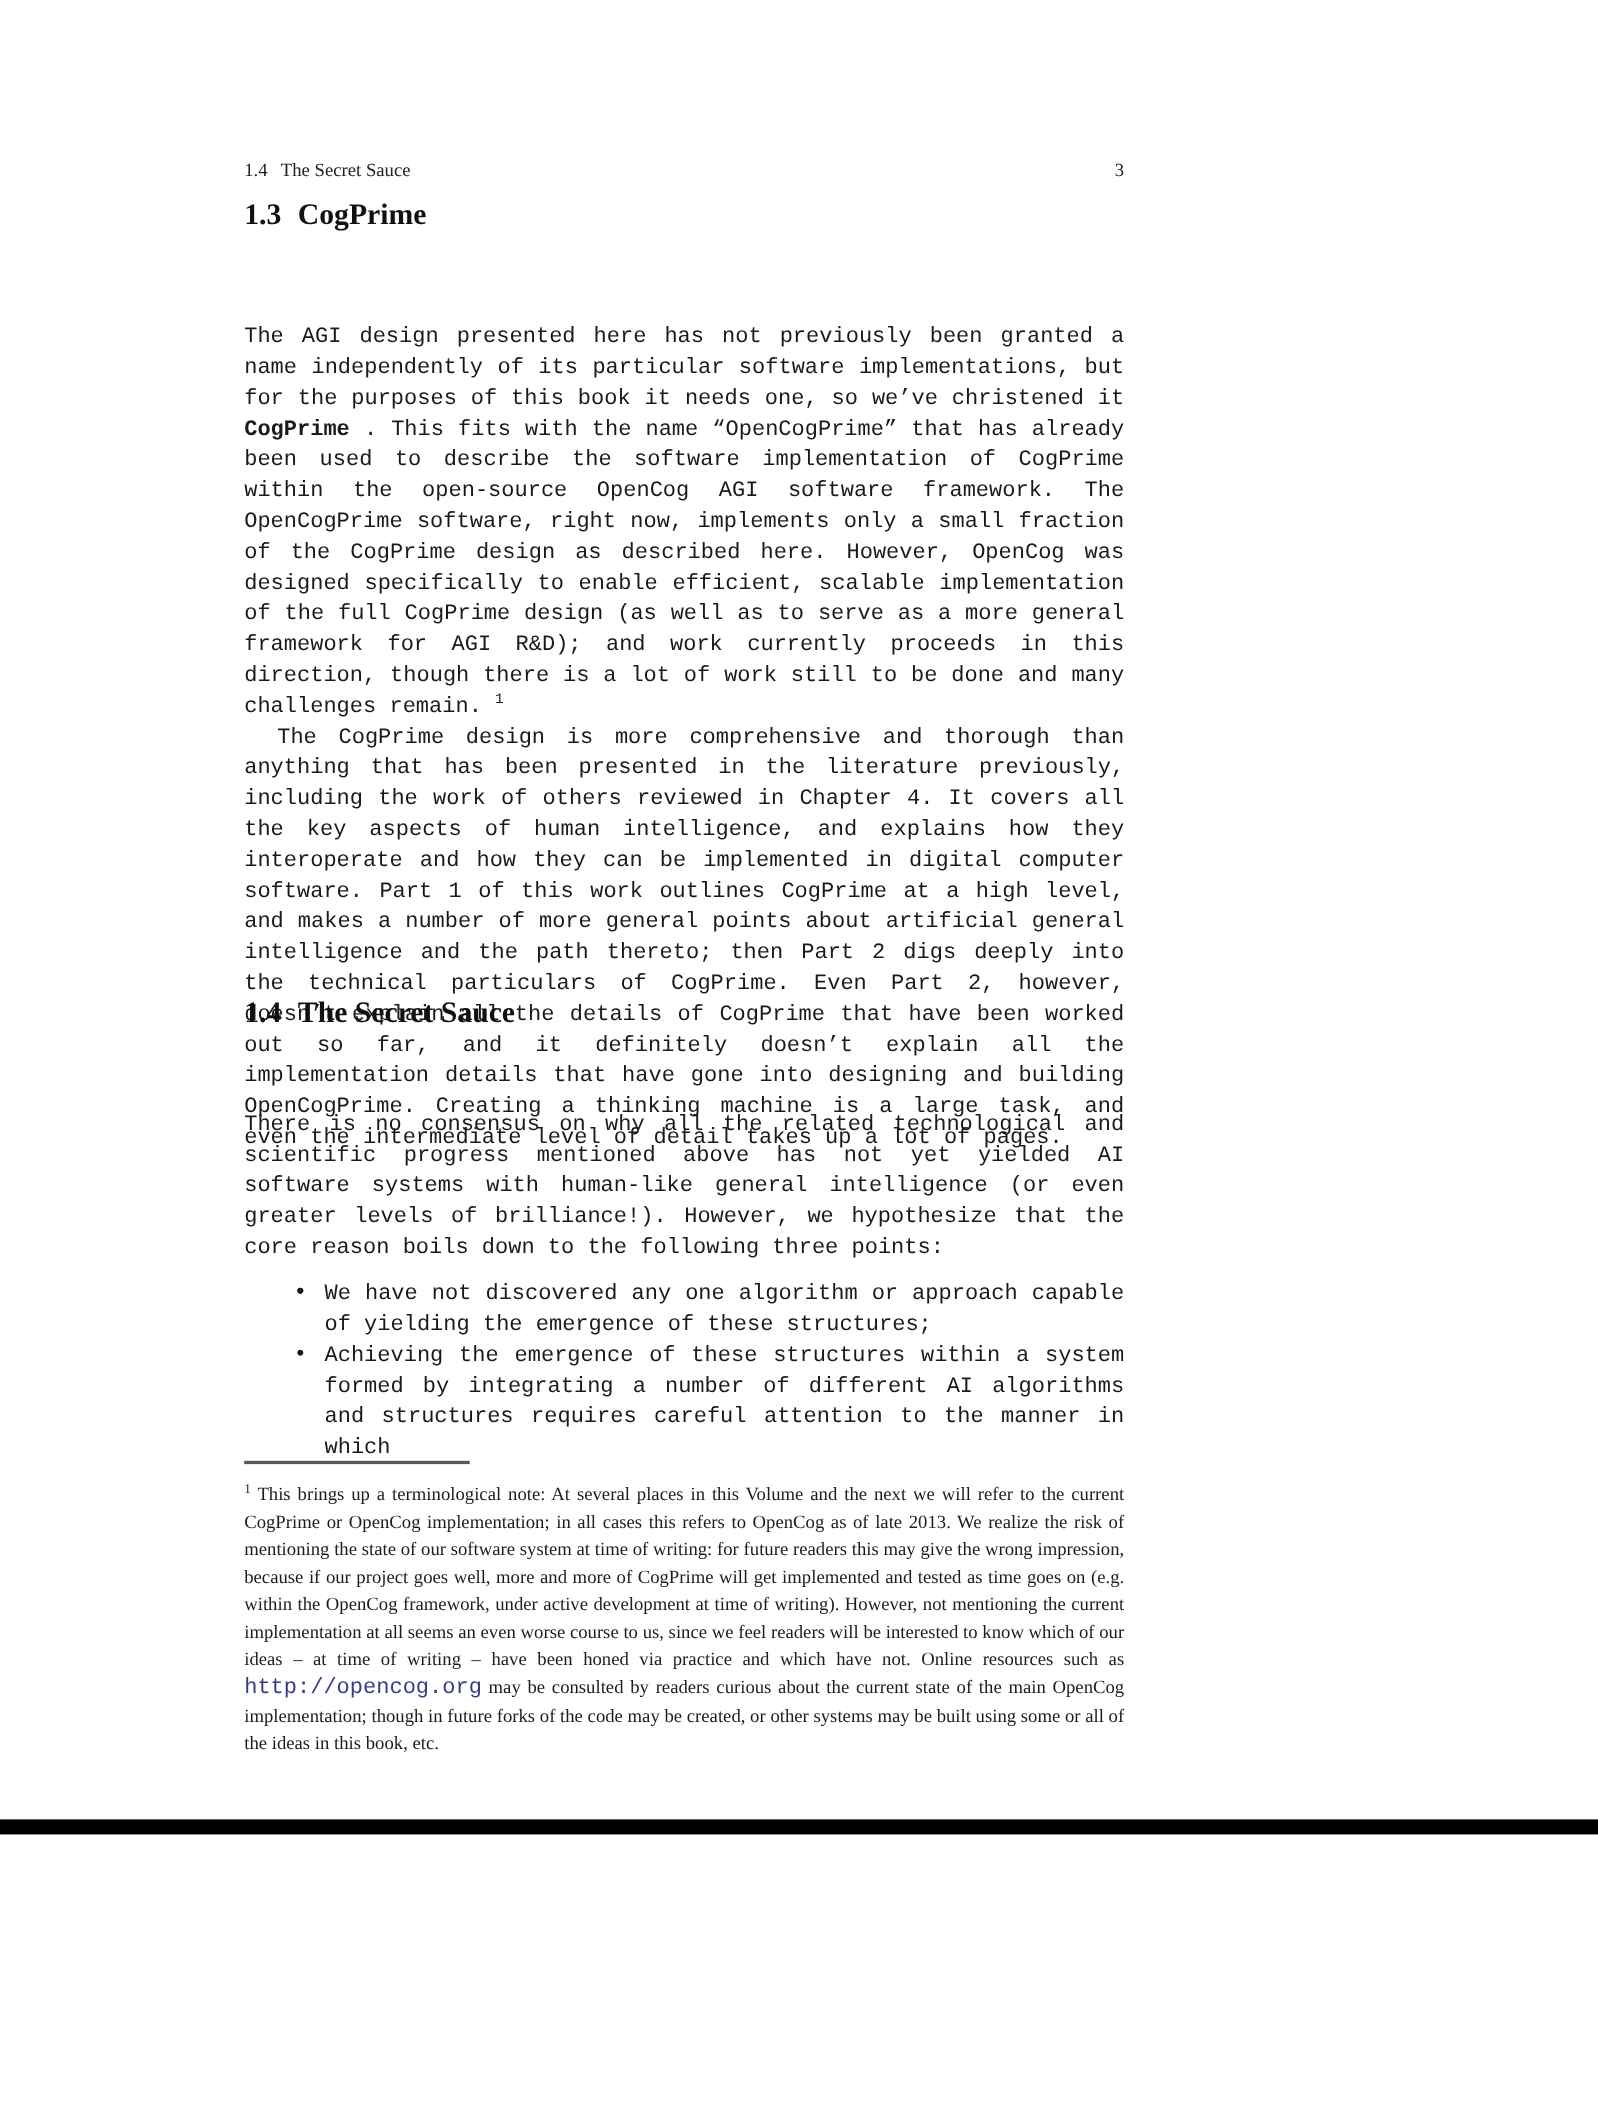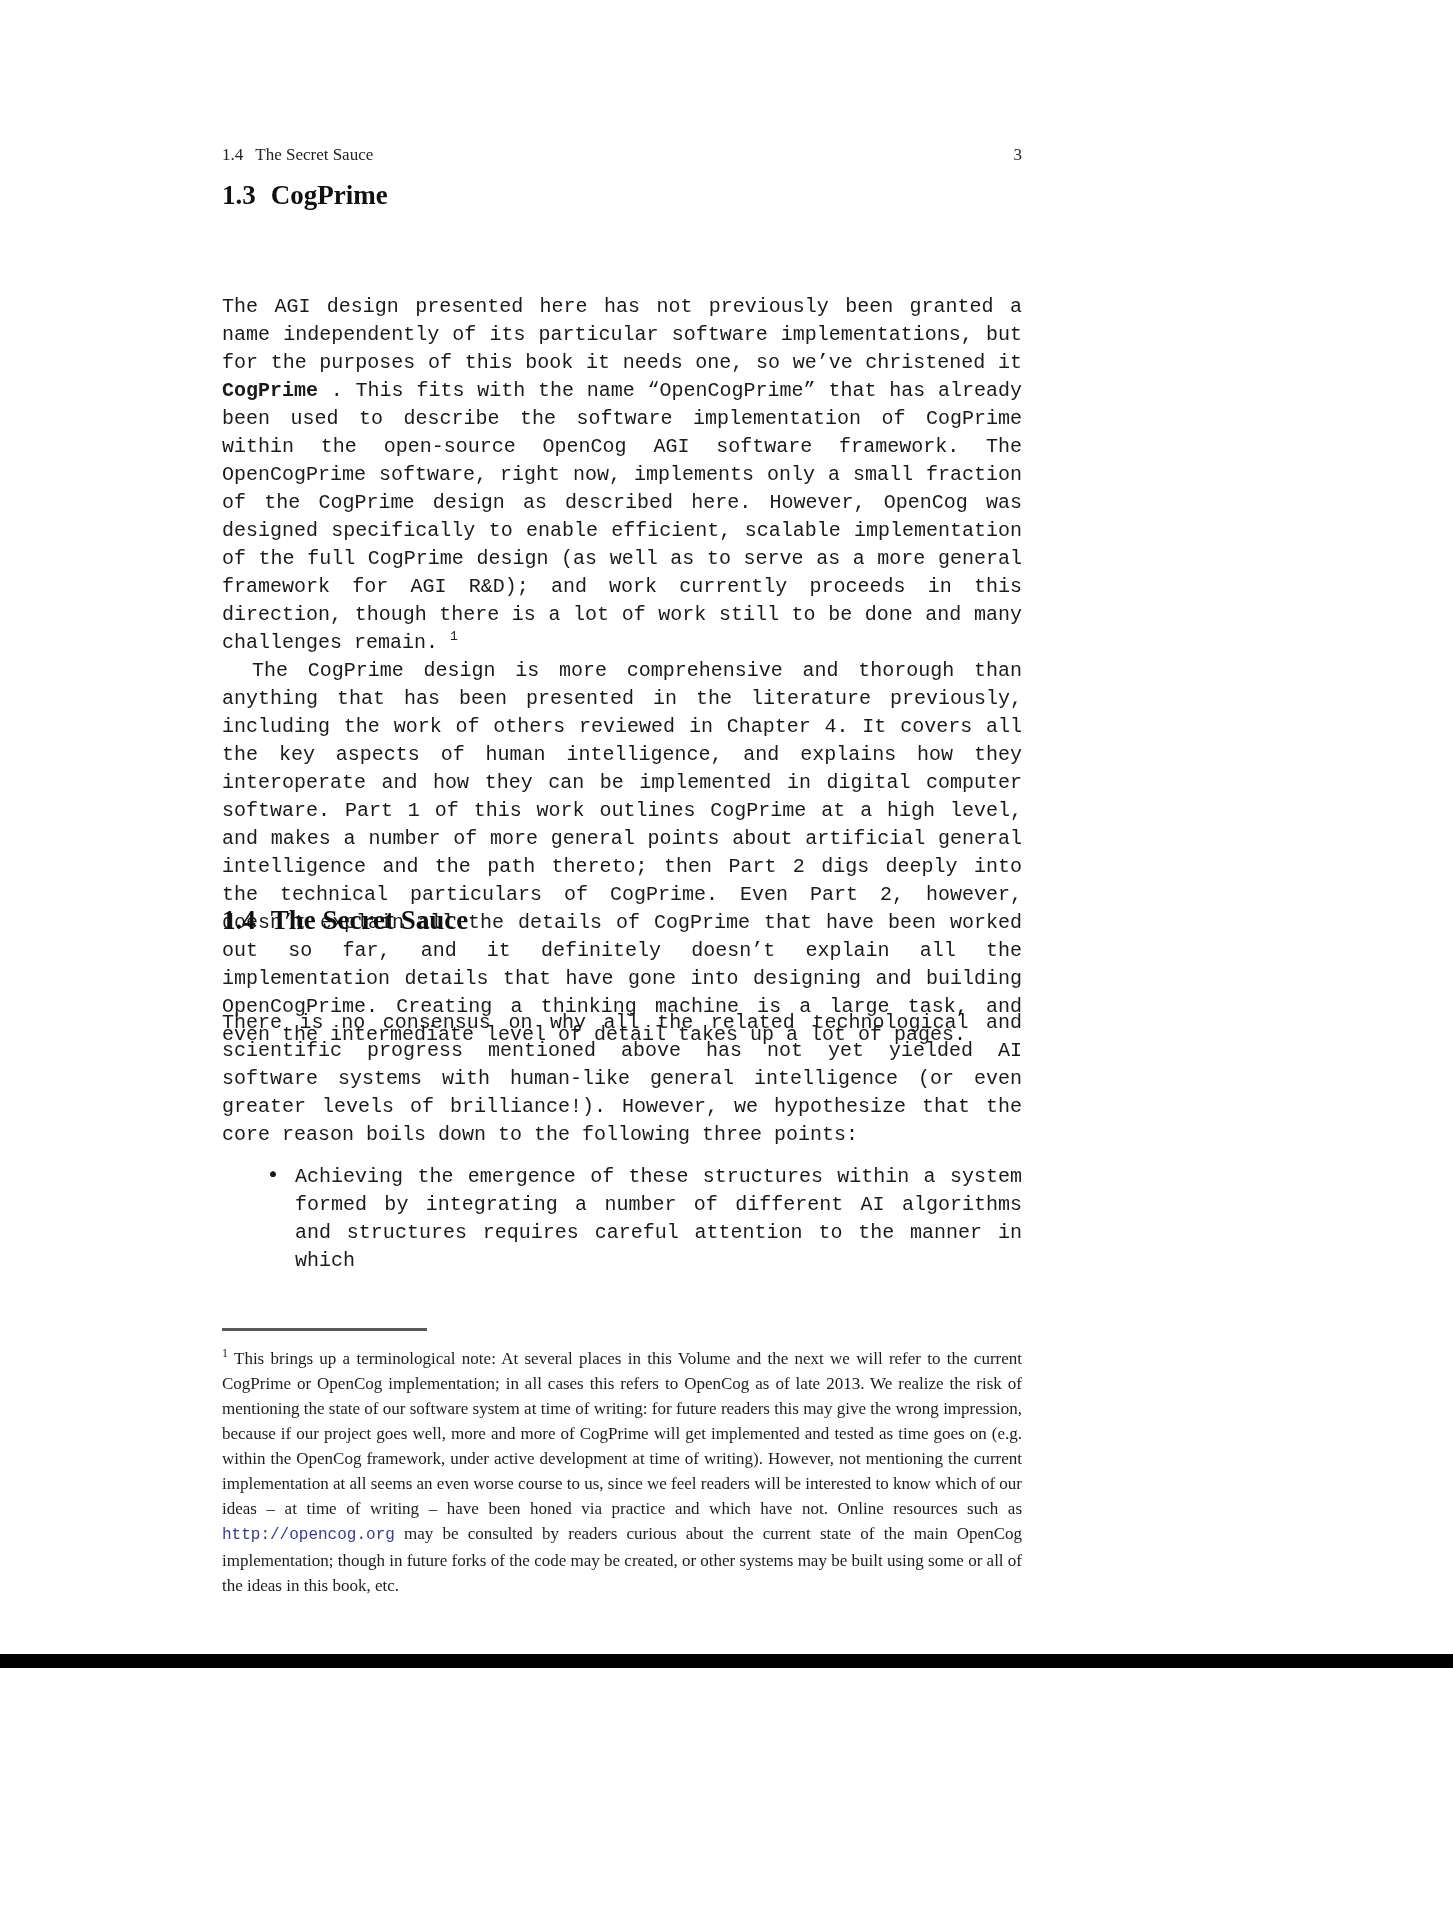--- a/index.html
+++ b/index.html
@@ -73,21 +73,21 @@
   }
   .footnote-text {
     font-size: 17px;
     line-height: 25px;
     text-align: justify;
     color: #1c1c1c;
   }
   .fn-marker { font-size: 12px; vertical-align: super; margin-right: 6px; }
   .fn-url {
     font-family: "Liberation Mono", "DejaVu Sans Mono", monospace;
-    font-size: 16px;
+    font-size: 20px;
     color: #3b3b8a;
     text-decoration: none;
     cursor: pointer;
   }
 
   .bates {
     position: absolute;
     top: 1872px;
     right: 19px;
     font-family: "Liberation Sans", sans-serif;
@@ -134,20 +134,21 @@
   </div>
 
   <div class="col body-text block-2">
     <p>There is no consensus on why all the related technological and scientific progress mentioned above has not yet yielded AI software systems with human-like general intelligence (or even greater levels of brilliance!). However, we hypothesize that the core reason boils down to the following three points:</p>
     <ul class="points">
       <li>
         <span class="bullet-glyph">•</span>
       </li>
       <li>
         <span class="bullet-glyph">•</span>
+        <span>We have not discovered any one algorithm or approach capable of yielding the emergence of these structures;</span>
       </li>
       <li>
         <span class="bullet-glyph">•</span>
         <span>Achieving the emergence of these structures within a system formed by integrating a number of different AI algorithms and structures requires careful attention to the manner in which</span>
       </li>
     </ul>
   </div>
 
   <div class="col footnote-block">
     <div class="footnote-rule"></div>

